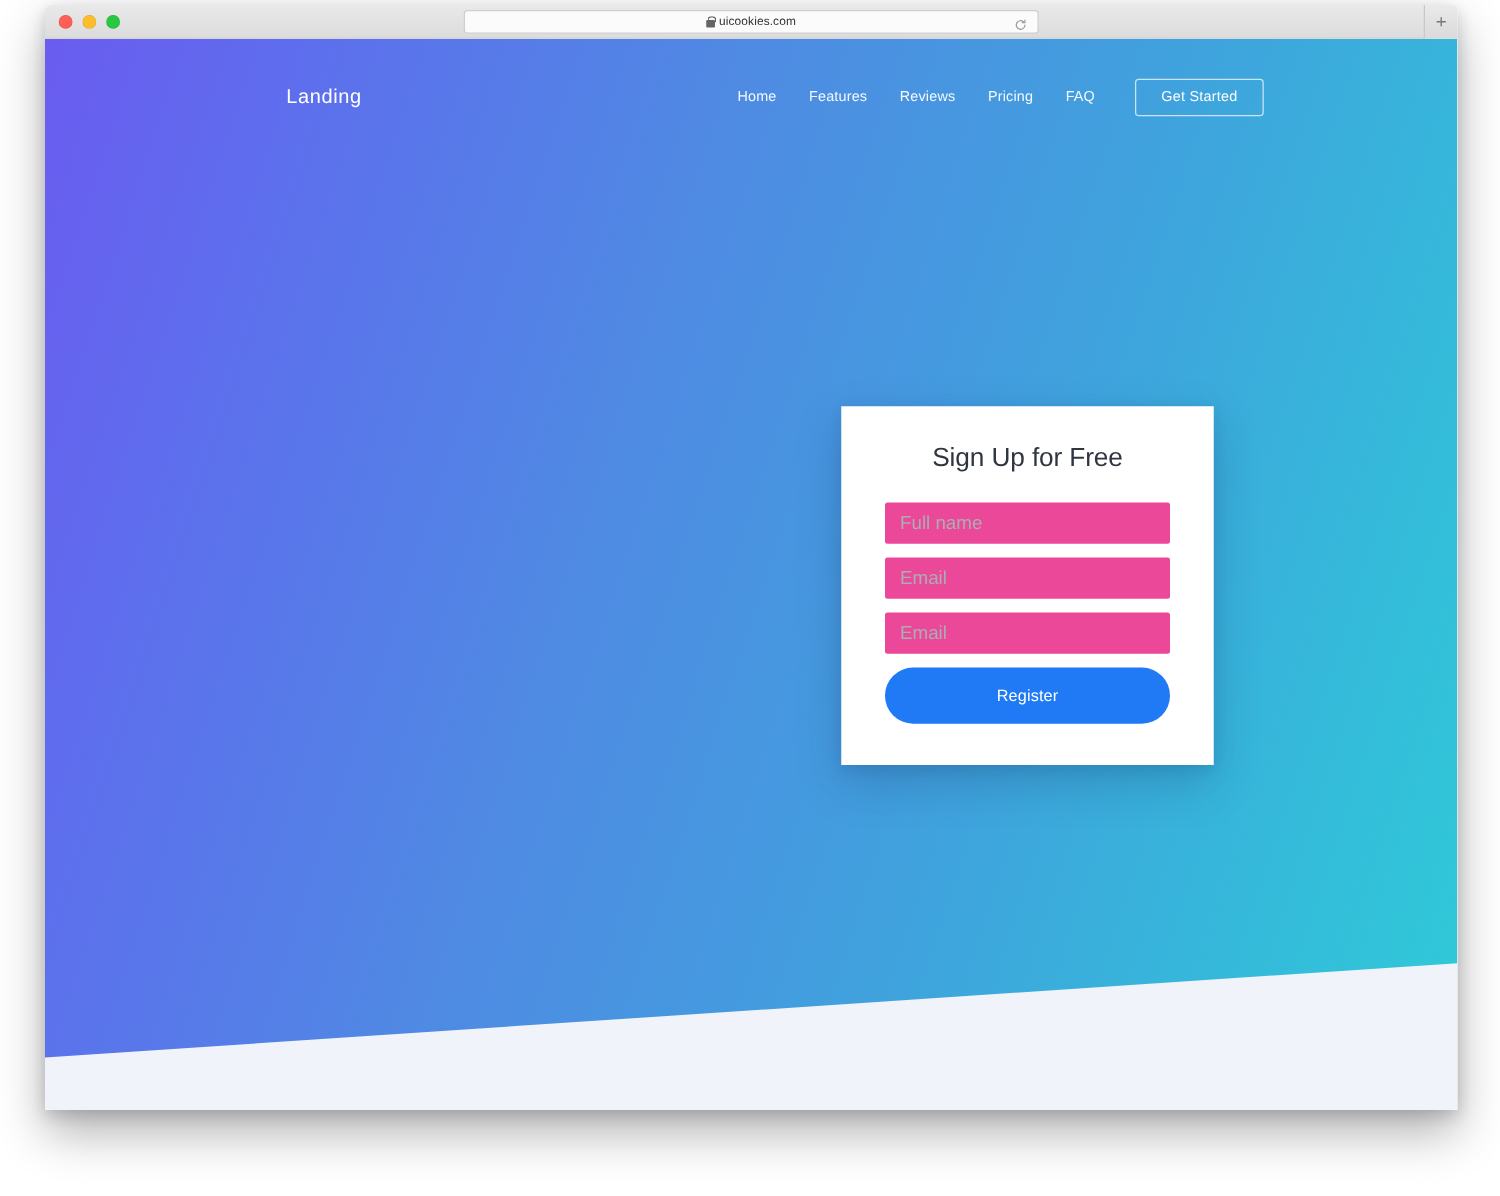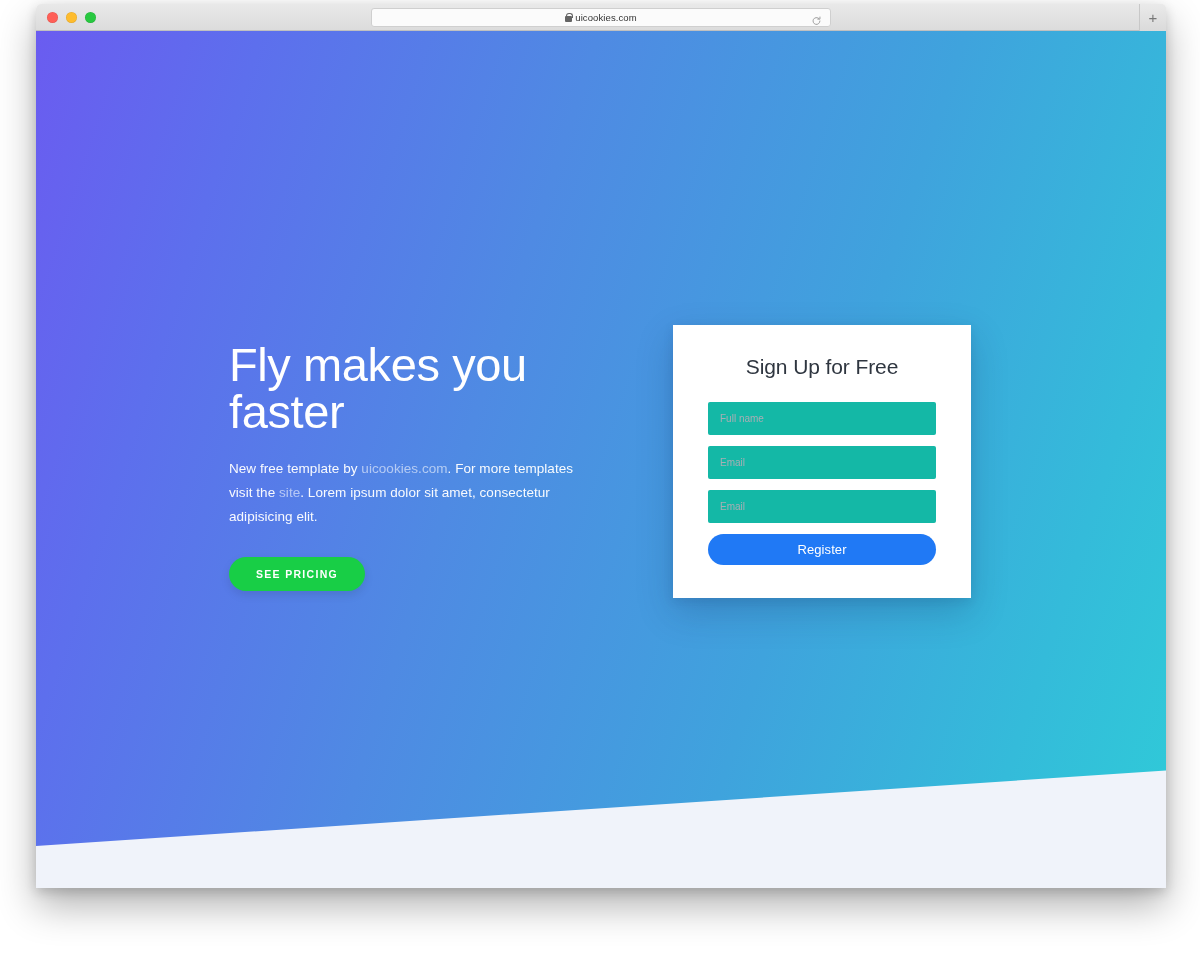--- a/index.html
+++ b/index.html
@@ -238,26 +238,26 @@
     font-size: 21px;
     font-weight: 400;
     color: #2f3640;
     text-align: center;
     margin-bottom: 23px;
     letter-spacing: -0.1px;
   }
   .field {
     width: 100%;
     height: 33px;
-    background: #14b8a6;
+    background: #ec4899;
     border: none;
     border-radius: 2px;
     padding: 0 12px;
     margin-bottom: 11px;
-    font-size: 10px;
+    font-size: 15px;
     color: #3a3f47;
     font-family: inherit;
     display: flex;
     align-items: center;
   }
   .field::placeholder { color: #a9aeb4; }
   .select-wrap {
     position: relative;
     margin-bottom: 15px;
   }
@@ -279,21 +279,21 @@
   .chevron {
     position: absolute;
     right: 12px;
     top: 50%;
     transform: translateY(-50%);
     pointer-events: none;
     color: #8c9199;
   }
   .register-btn {
     width: 100%;
-    height: 31px;
+    height: 45px;
     background: #2079f5;
     border: none;
     border-radius: 40px;
     color: #ffffff;
     font-size: 13px;
     cursor: pointer;
     font-family: inherit;
     letter-spacing: .1px;
   }
 </style>
@@ -321,27 +321,32 @@
         </svg>
       </span>
     </div>
 
     <div class="newtab-btn">+</div>
   </div>
 
   <div class="viewport">
     <div class="hero-bg"></div>
 
-
-    <div class="hero-copy">
-      <h1 class="hero-title">Fly makes you
-faster</h1>
-      <p class="hero-sub"><span>New free template by </span><a href="#">uicookies.com</a><span>. For more templates visit the </span><a href="#">site</a><span>. Lorem ipsum dolor sit amet, consectetur adipisicing elit.</span></p>
-      <button class="see-pricing">SEE PRICING</button>
-    </div>
+    <nav class="nav">
+      <span class="brand">Landing</span>
+      <div class="nav-right">
+        <a class="nav-link" href="#">Home</a>
+        <a class="nav-link" href="#">Features</a>
+        <a class="nav-link" href="#">Reviews</a>
+        <a class="nav-link" href="#">Pricing</a>
+        <a class="nav-link" href="#">FAQ</a>
+        <button class="get-started">Get Started</button>
+      </div>
+    </nav>
+
 
     <div class="signup-card">
       <h2 class="card-title">Sign Up for Free</h2>
 
       <input class="field" type="text" placeholder="Full name" style="">
 
       <input class="field" type="email" placeholder="Email" style="">
 
       <input class="field" type="email" placeholder="Email" style="">
 

